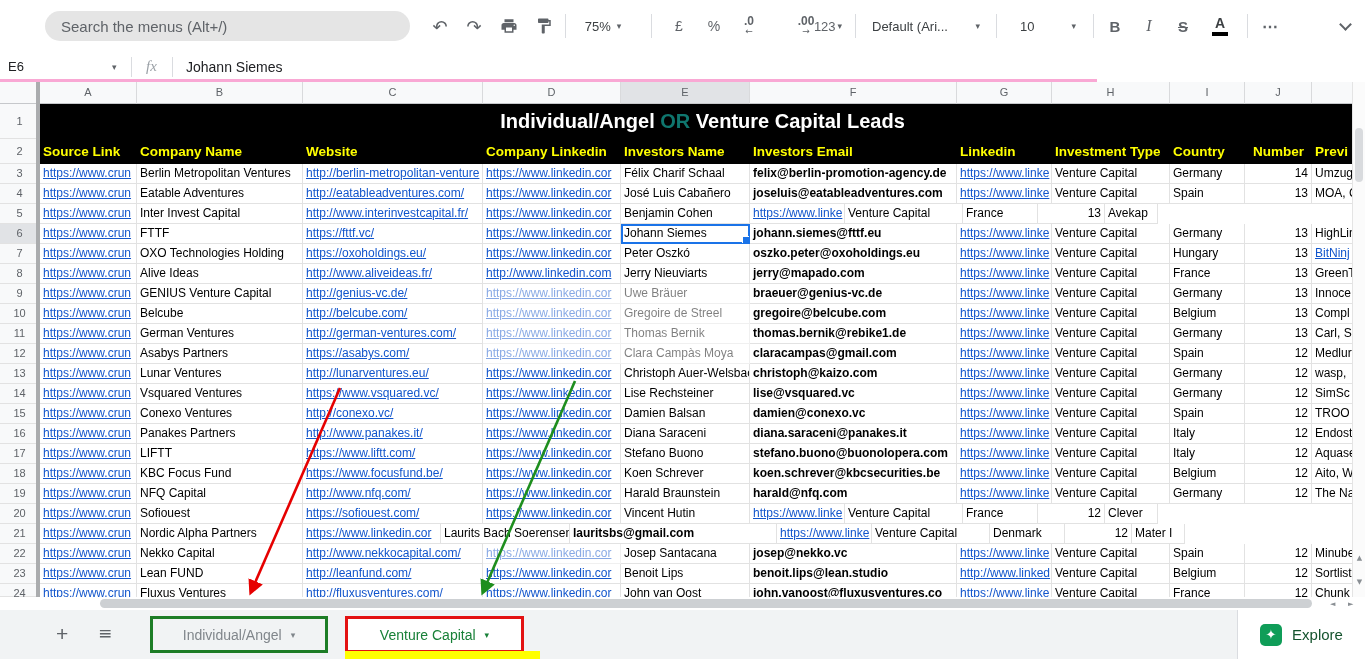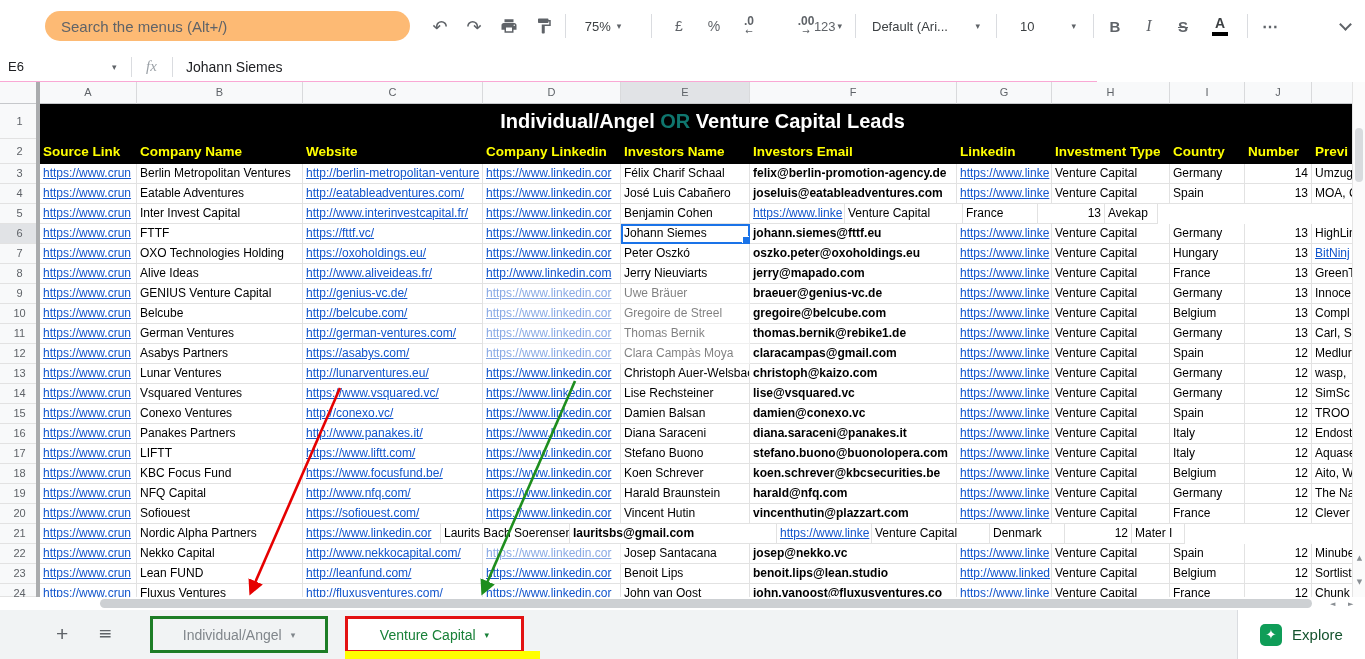--- a/index.html
+++ b/index.html
@@ -1,37 +1,37 @@
 <!DOCTYPE html>
 <html><head>
 <meta charset="utf-8">
 <style>
 *{box-sizing:border-box;margin:0;padding:0}
 html,body{width:1365px;height:659px;overflow:hidden}
 body{font-family:"Liberation Sans",sans-serif;background:#fff;position:relative;color:#202124}
 
 .toolbar{position:absolute;left:0;top:0;width:1365px;height:52px;background:#fff}
-.search{position:absolute;left:45px;top:11px;width:365px;height:30px;border-radius:16px;background:#fdba74;border:none;outline:none;padding:0 16px;font-size:15px;color:#5f6368;font-family:"Liberation Sans",sans-serif}
+.search{position:absolute;left:45px;top:11px;width:365px;height:30px;border-radius:16px;background:#e5e5e5;border:none;outline:none;padding:0 16px;font-size:15px;color:#5f6368;font-family:"Liberation Sans",sans-serif}
 .search::placeholder{color:#5f6368}
 .tbtn{position:absolute;top:0;height:52px;display:flex;align-items:center;justify-content:center;color:#5f6368;font-size:16px;cursor:pointer}
 .glyph{font-family:"DejaVu Sans",sans-serif}
 .vdiv{position:absolute;top:14px;height:24px;width:1px;background:#dadce0}
 .zoomlbl,.fontlbl,.sizelbl{font-size:13px;color:#3c4043}
 .caret{font-size:9px;color:#5f6368;margin-left:6px;font-family:"DejaVu Sans",sans-serif}
 .decstack{display:flex;flex-direction:column;align-items:center;line-height:10px}
 .decstack .n{font-size:12px;font-weight:bold;color:#5f6368}
 .decstack .a{font-size:9px;color:#5f6368;font-family:"DejaVu Sans",sans-serif}
 .bold-b{font-weight:bold;font-size:15px}
 .italic-i{font-style:italic;font-family:"Liberation Serif",serif;font-size:16px}
 .strike-s{text-decoration:line-through;font-size:15px;font-weight:bold}
 .color-a{font-size:14px;font-weight:bold;color:#3c4043;display:flex;flex-direction:column;align-items:center;line-height:15px}
 .color-a .bar{width:16px;height:4px;background:#000;margin-top:1px}
 .chev{width:9px;height:9px;border-right:2px solid #5f6368;border-bottom:2px solid #5f6368;transform:rotate(45deg);margin-top:-4px}
 
-.fbar{position:absolute;left:0;top:52px;width:1097px;height:30px;background:#fff;border-bottom:1px solid #f9a8d4}
+.fbar{position:absolute;left:0;top:52px;width:1097px;height:30px;background:#fff;border-bottom:3px solid #f9a8d4}
 .cellref{position:absolute;left:8px;top:0;height:30px;line-height:30px;font-size:13px;color:#202124}
 .fbar .nbcaret{position:absolute;left:112px;top:0;height:30px;line-height:30px;font-size:9px;color:#5f6368;font-family:"DejaVu Sans",sans-serif}
 .fbar .d1{position:absolute;left:131px;top:5px;height:20px;width:1px;background:#dadce0}
 .fx{position:absolute;left:146px;top:0;height:30px;line-height:29px;font-style:italic;font-family:"Liberation Serif",serif;font-size:15px;color:#9aa0a6}
 .fbar .d2{position:absolute;left:172px;top:5px;height:20px;width:1px;background:#dadce0}
 .fval{position:absolute;left:186px;top:0;height:30px;line-height:30px;font-size:14px;color:#202124}
 
 .grid{position:absolute;left:0;top:82px;width:1365px;height:515px;overflow:hidden;background:#fff}
 .c0{width:40px}.c1{width:97px}.c2{width:166px}.c3{width:180px}.c4{width:138px}.c5{width:129px}
 .c6{width:207px}.c7{width:95px}.c8{width:118px}.c9{width:75px}.c10{width:67px}.c11{width:53px}
@@ -39,21 +39,21 @@
 .lcell{height:22px;line-height:21px;background:#f8f9fa;border-right:1px solid #d9dadc;border-bottom:1px solid #c6c8cb;font-size:11px;color:#5f6368;text-align:center;flex:none}
 .lcell.selletter{background:#e1e3e6}
 .row1{display:flex;height:35px}
 .gut{background:#f8f9fa;color:#5f6368;font-size:11px;text-align:center;border-right:1px solid #c9cacc;border-bottom:1px solid #e2e2e2;flex:none}
 .row1 .gut{line-height:34px}
 .titlebar{width:1325px;height:35px;background:#000;color:#fff;font-weight:bold;font-size:20px;text-align:center;line-height:35px;flex:none;white-space:nowrap;overflow:hidden}
 .titlebar .or{color:#0f766e}
 .hdr{display:flex;height:25px}
 .hdr .gut{line-height:24px}
 .hcell{height:25px;line-height:25px;background:#000;color:#ffff00;font-weight:bold;font-size:13.5px;padding:0 3px;white-space:nowrap;overflow:hidden;flex:none}
-.hcell.num{text-align:left}
+.hcell.num{text-align:center}
 .trow{display:flex;height:20px}
 .trow.partial{height:13px;overflow:hidden}
 .trow .gut{line-height:19px}
 .trow .gut.selhdr{background:#e1e3e6}
 .cell{height:20px;line-height:19px;background:#fff;border-right:1px solid #e2e2e2;border-bottom:1px solid #e2e2e2;font-size:12px;padding:0 3px;white-space:nowrap;overflow:hidden;flex:none;color:#000}
 .cell.lnk{color:#1155cc;text-decoration:underline}
 .cell.mut{opacity:.5}
 .cell.num{text-align:right}
 .cell.emailb{font-weight:bold}
 .cell.selcell{outline:2px solid #1a73e8;outline-offset:-2px;position:relative;z-index:5}
@@ -430,21 +430,20 @@
         <div class="cell c10 num">12</div>
         <div class="cell c11">The Na</div>
       </div>
       <div class="trow">
         <div class="gut c0">20</div>
         <div class="cell c1 lnk">https://www.crun</div>
         <div class="cell c2">Sofiouest</div>
         <div class="cell c3 lnk">https://sofiouest.com/</div>
         <div class="cell c4 lnk">https://www.linkedin.cor</div>
         <div class="cell c5">Vincent Hutin</div>
-        <div class="cell c6 emailb">vincenthutin@plazzart.com</div>
         <div class="cell c7 lnk">https://www.linke</div>
         <div class="cell c8">Venture Capital</div>
         <div class="cell c9">France</div>
         <div class="cell c10 num">12</div>
         <div class="cell c11">Clever</div>
       </div>
       <div class="trow">
         <div class="gut c0">21</div>
         <div class="cell c1 lnk">https://www.crun</div>
         <div class="cell c2">Nordic Alpha Partners</div>

